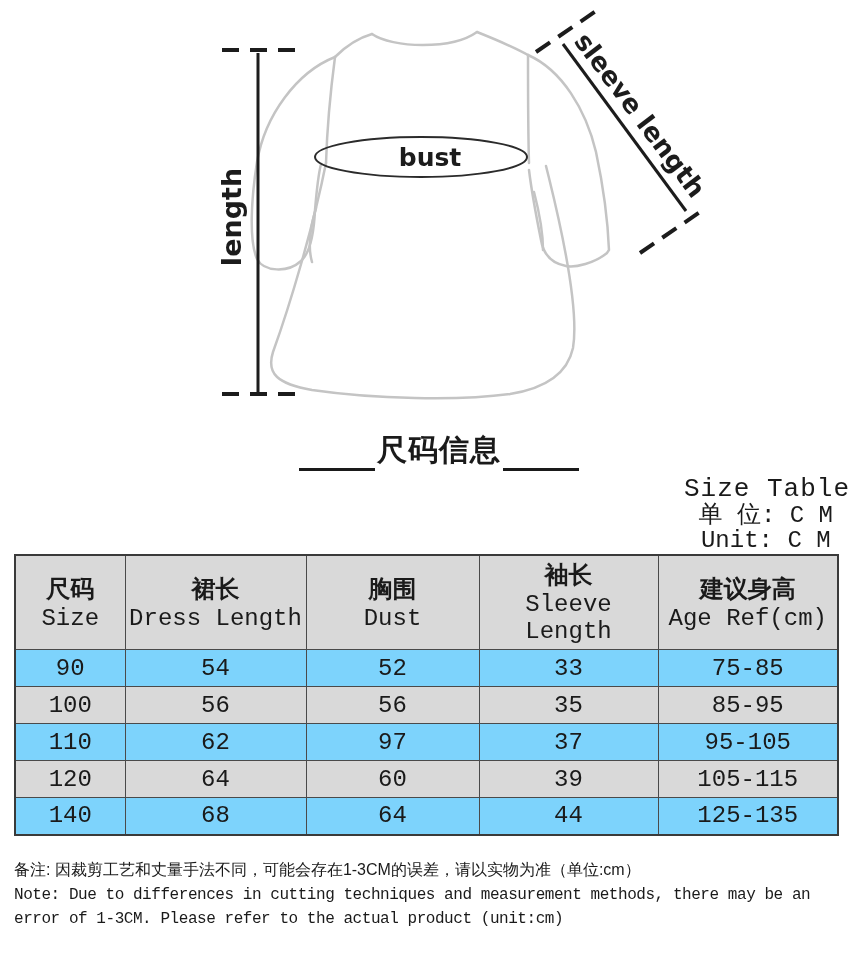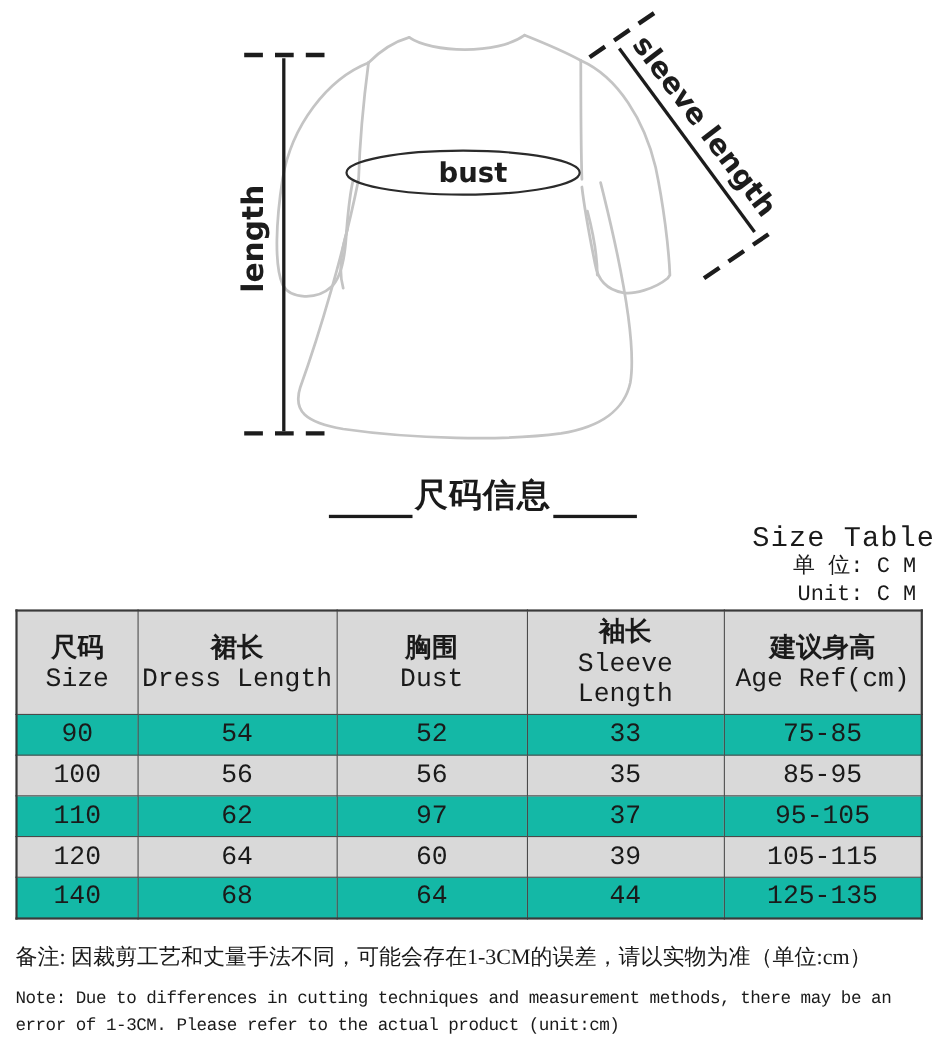--- a/index.html
+++ b/index.html
@@ -40,22 +40,22 @@
     position: absolute;
     left: 0; top: 474px;
     width: 100%;
     text-align: right;
     font-size: 26px;
     letter-spacing: 1px;
   }
   .unit-block {
     position: absolute;
     right: 17px; top: 503px;
-    text-align: right;
-    font-size: 20px;
+    text-align: center;
+    font-size: 24px;
     line-height: 25px;
   }
 
   table.size-table {
     position: absolute;
     left: 14px; top: 554px;
     width: 823px;
     border-collapse: collapse;
     table-layout: fixed;
     border: 2px solid #3a3a3a;
@@ -68,34 +68,34 @@
   table.size-table thead th {
     background: #d9d9d9;
     font-weight: normal;
     padding: 3px 0 4px 0;
   }
   .th-zh { font-size: 24px; line-height: 32px; font-family: "Liberation Serif", "DejaVu Serif", serif; font-weight: bold; }
   .th-en { font-size: 24px; line-height: 27px; }
   table.size-table tbody td {
     height: 37px;
     font-size: 24px;
-    background: #14b8a6;
+    background: #7dd3fc;
   }
   table.size-table tbody tr:nth-child(even) td { background: #d9d9d9; }
 
   .notes {
     position: absolute;
     left: 14px; top: 857px;
     width: 824px;
   }
   .note-zh {
-    font-size: 20px;
+    font-size: 16px;
     line-height: 26px;
-    margin-bottom: 13px;
-    font-family: Liberation Serif, serif;
+    margin-bottom: 0;
+    font-family: Liberation Sans, sans-serif;
     white-space: nowrap;
   }
   .note-en {
     font-size: 16px;
     letter-spacing: -0.45px;
     line-height: 24px;
     white-space: nowrap;
   }
 </style>
 </head>

